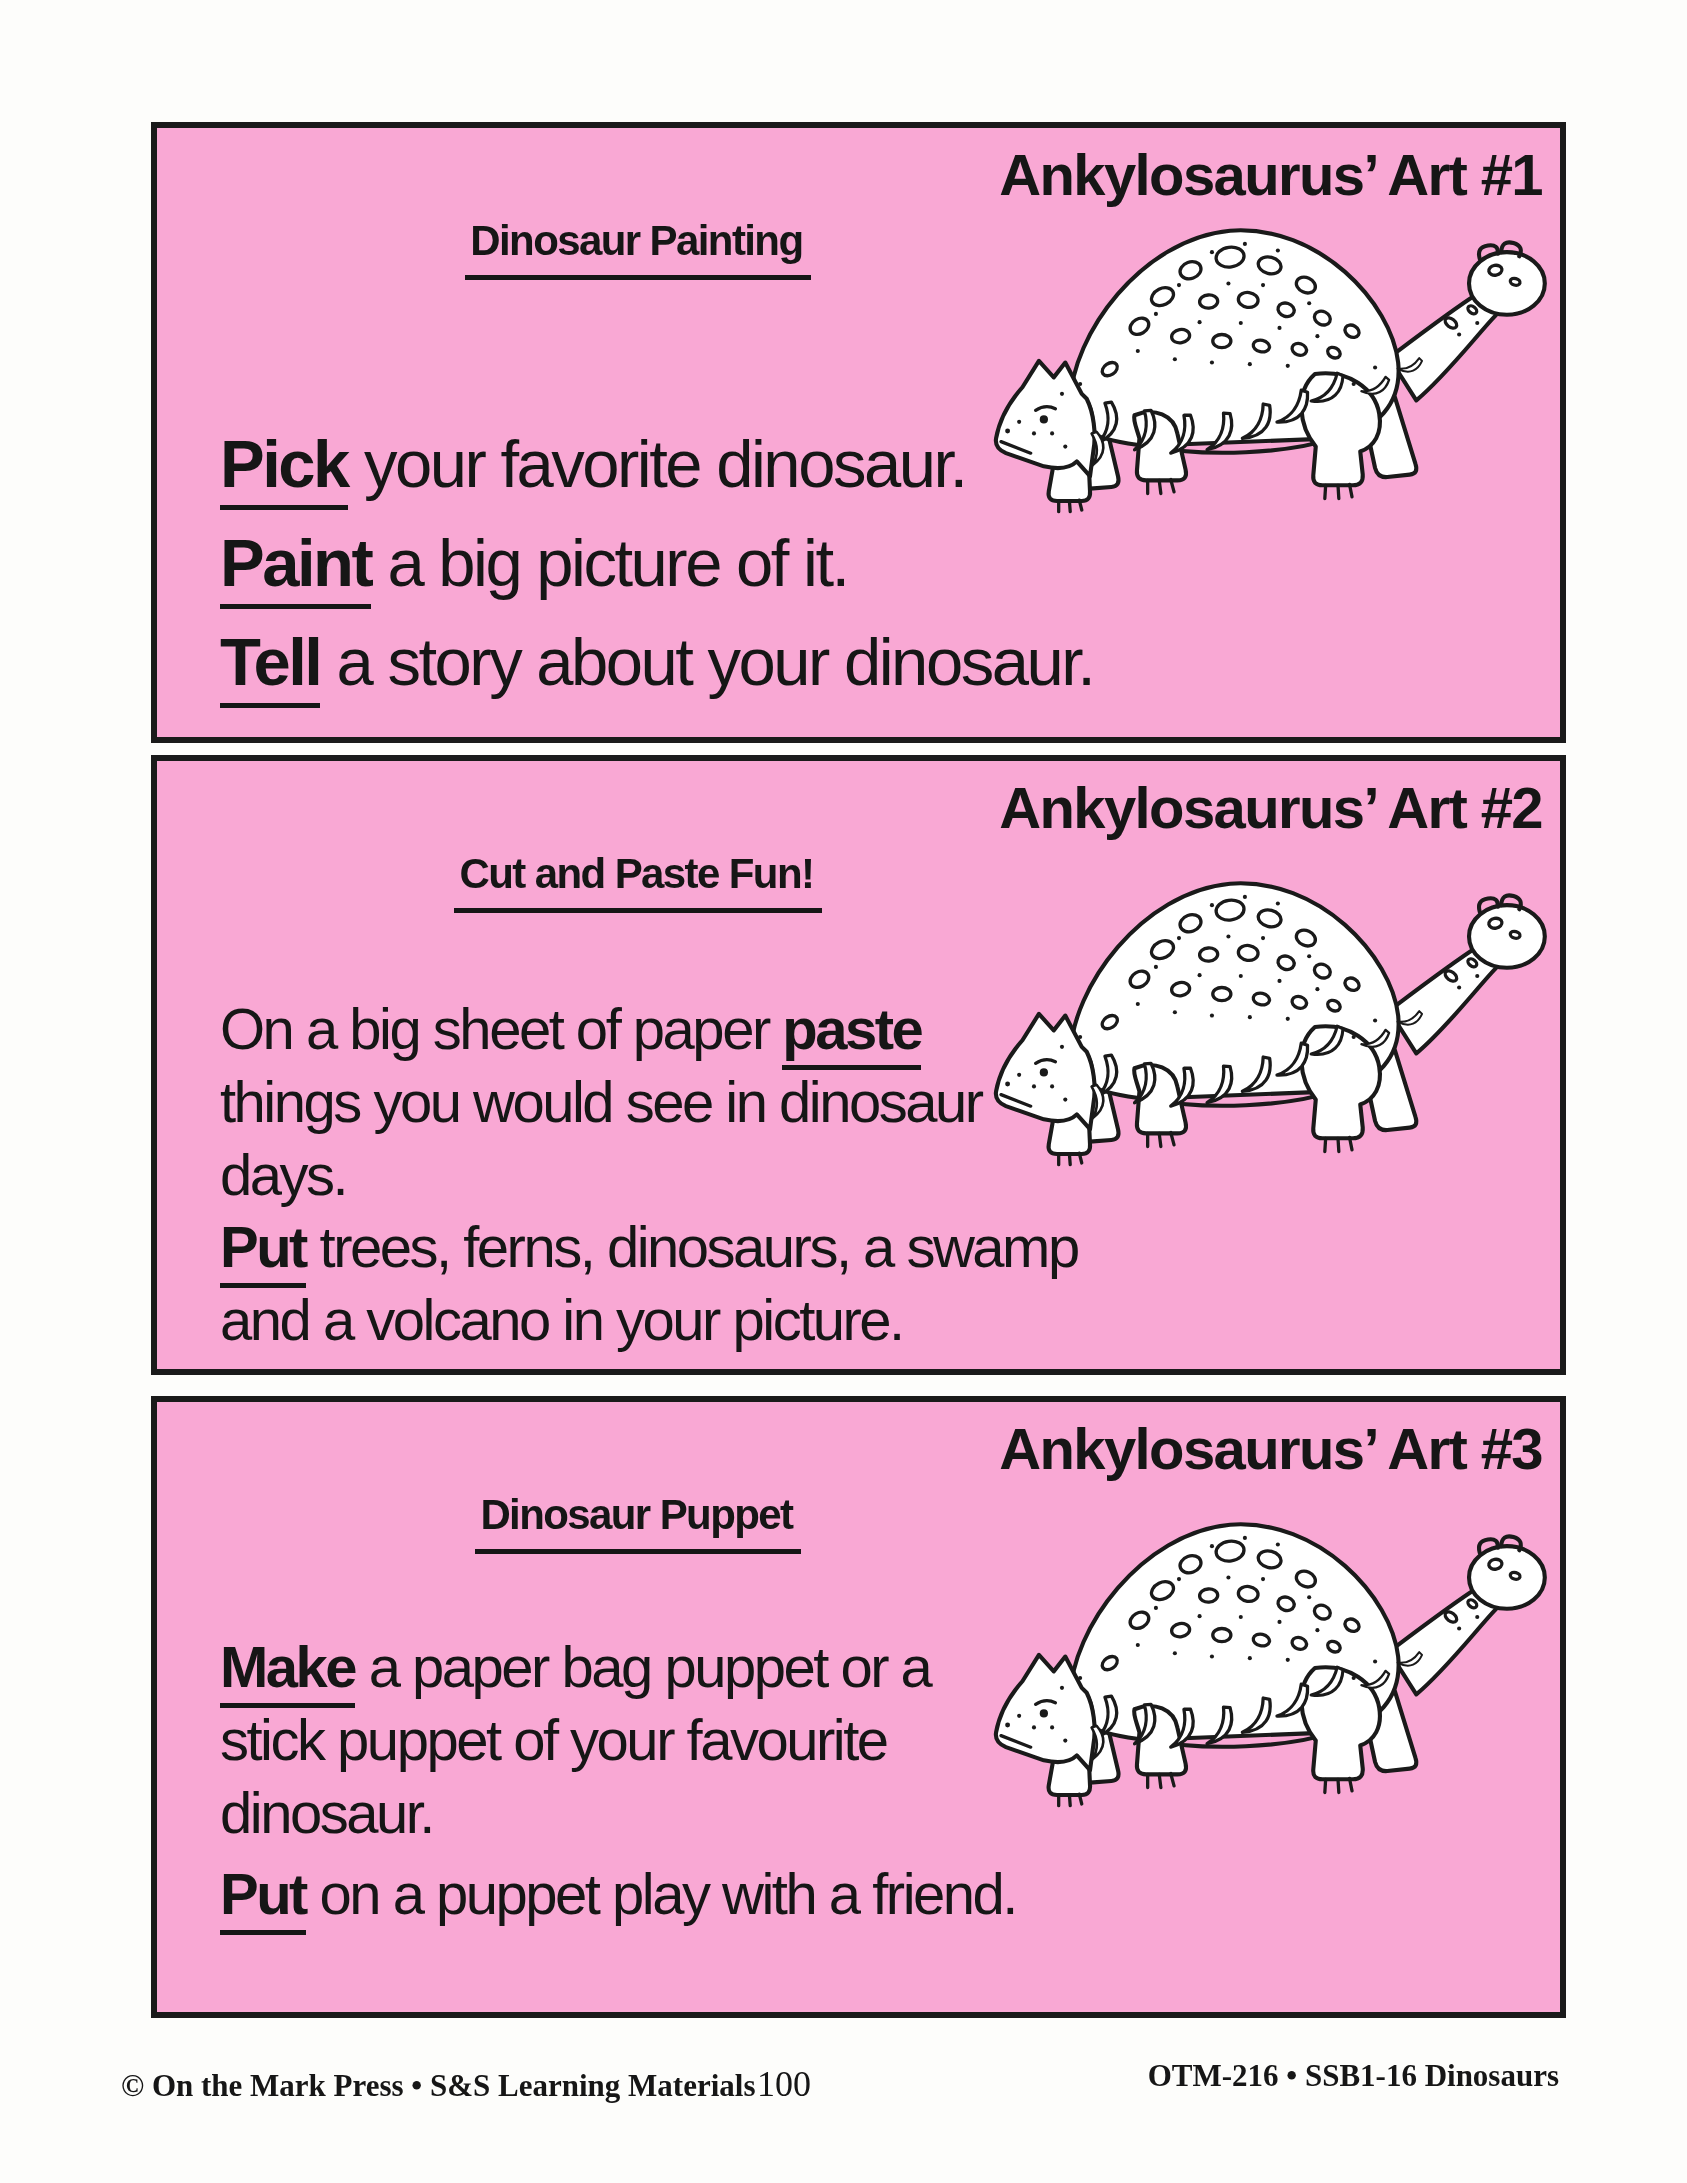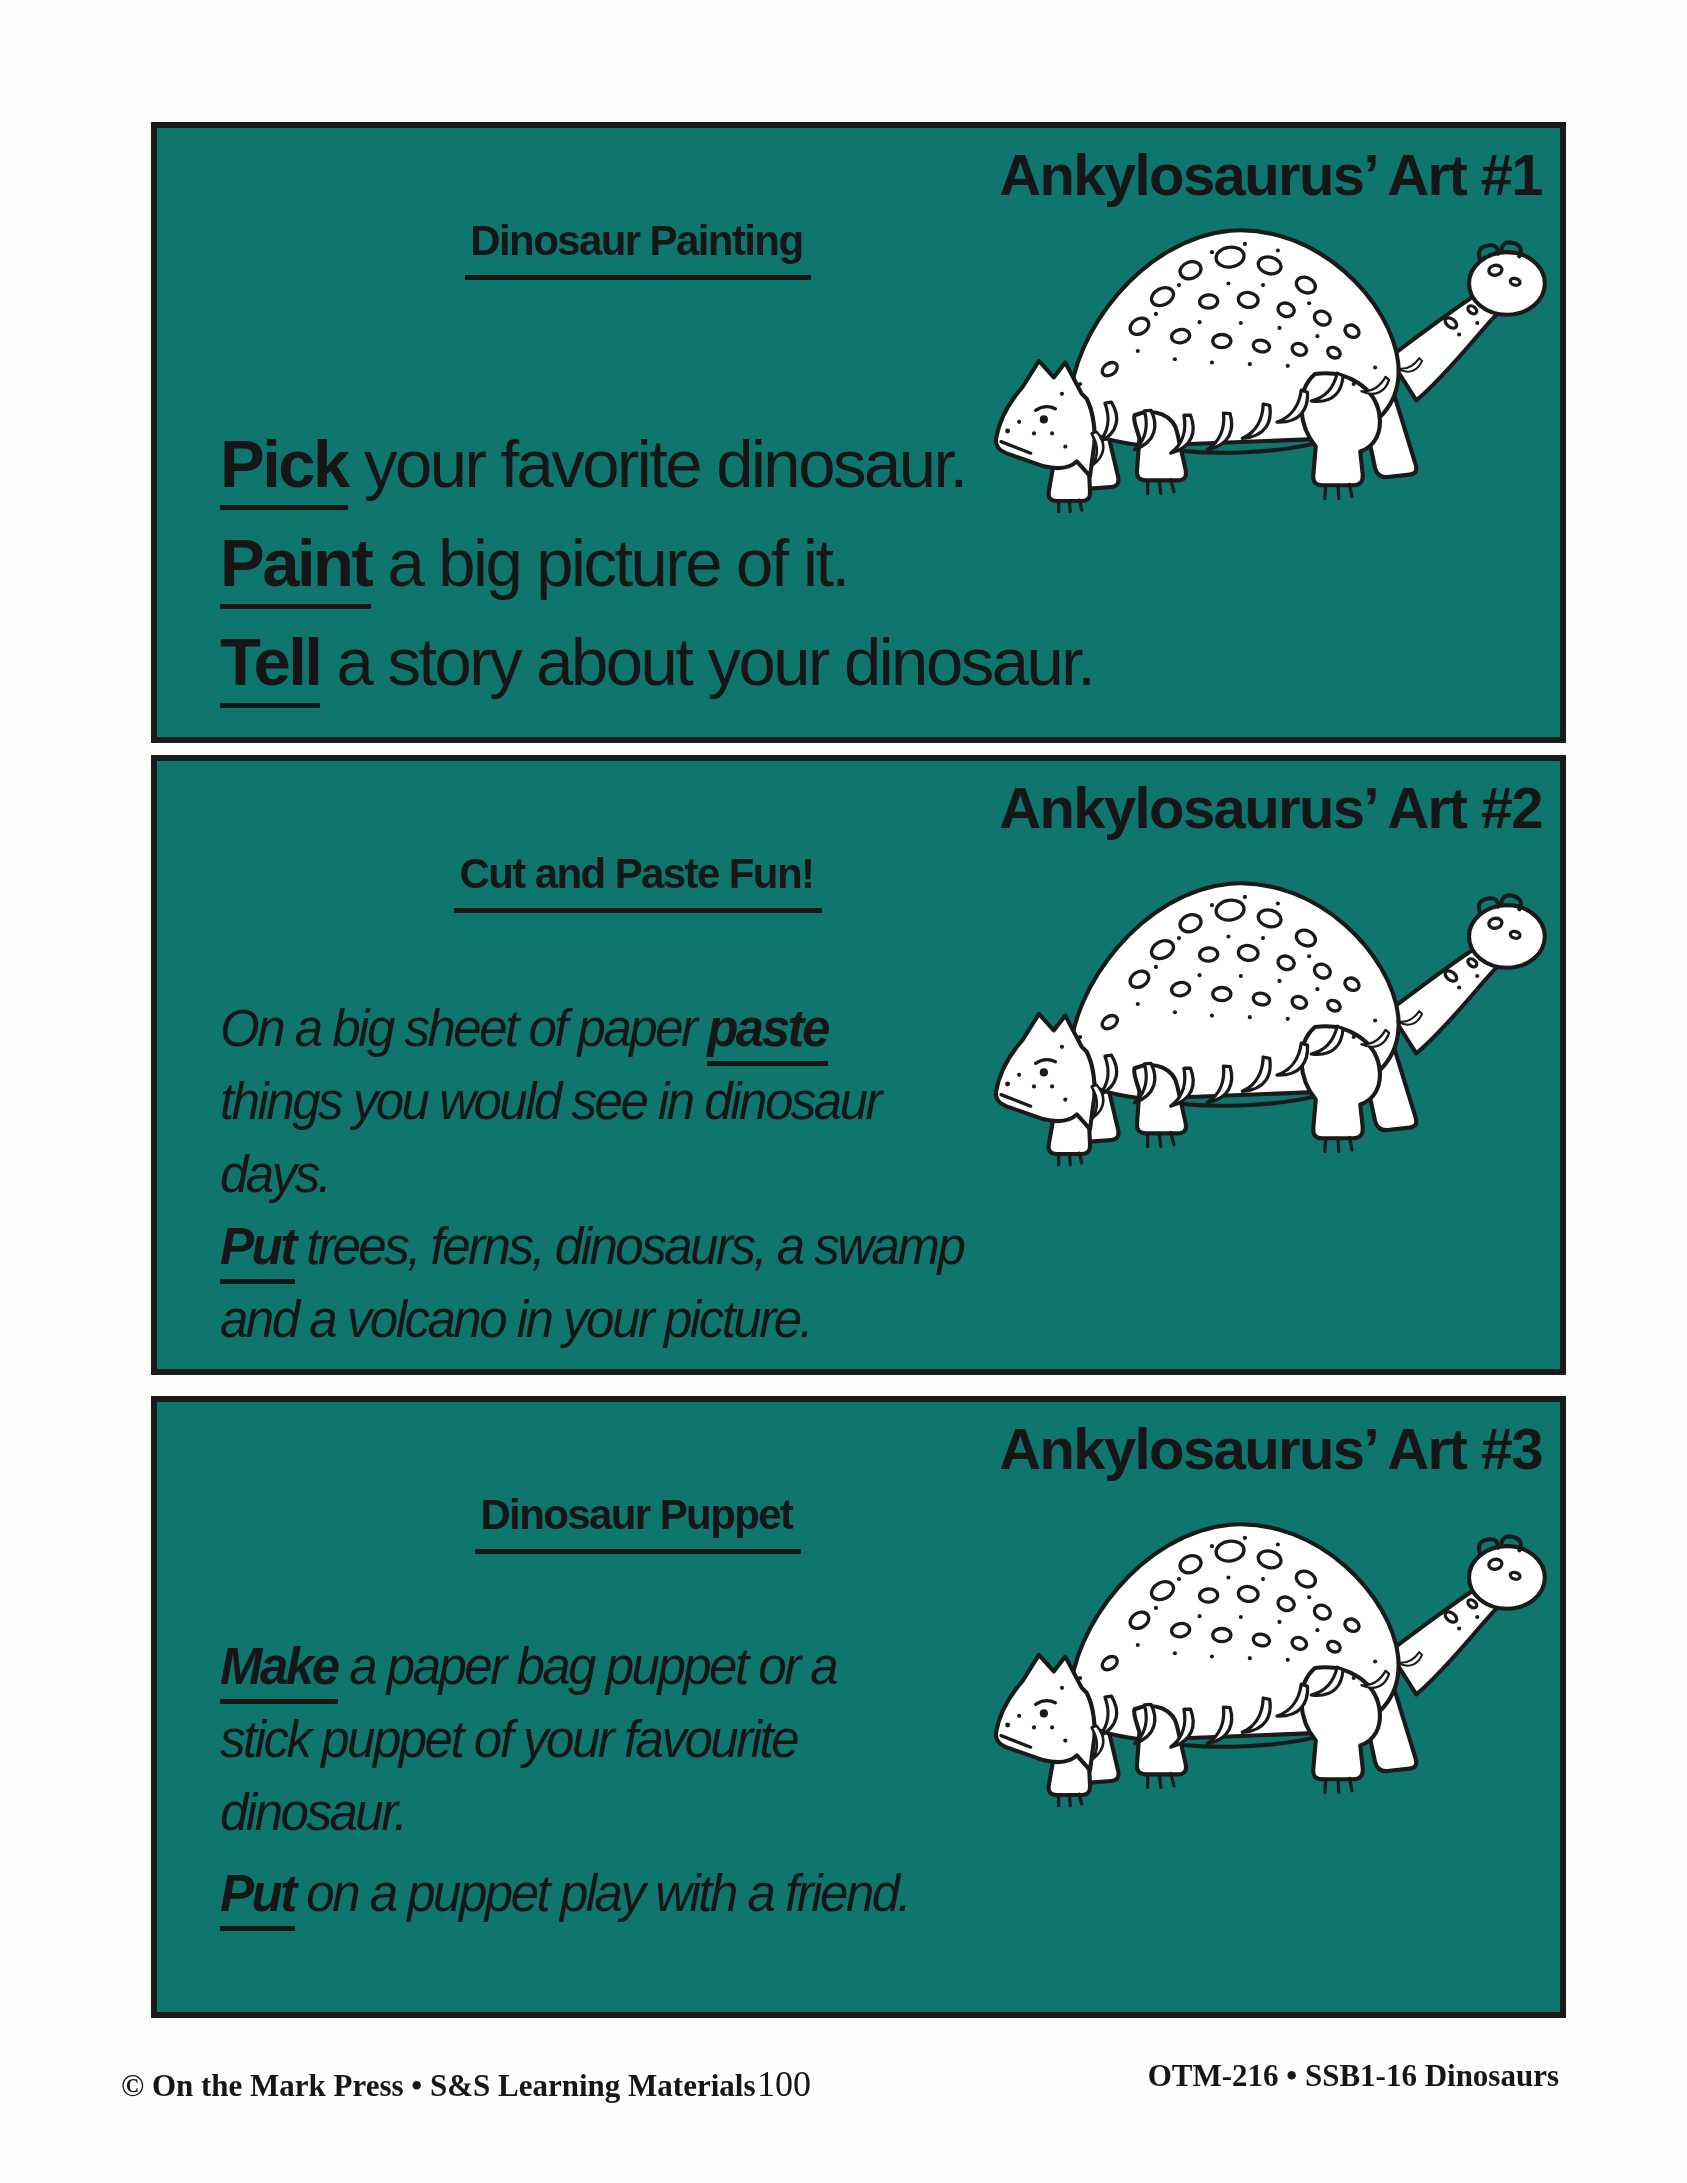--- a/index.html
+++ b/index.html
@@ -4,41 +4,41 @@
 <style>
   html,body{margin:0;padding:0;background:#e8e8e6;}
   .page{
     position:relative;width:1687px;height:2183px;
     background:#fdfdfb;overflow:hidden;
     font-family:"Liberation Sans","DejaVu Sans",sans-serif;
     color:#161616;
   }
   .card{
     position:absolute;left:151px;width:1415px;
-    border:6.6px solid #1a1a1a;background:#0f766e;box-sizing:border-box;
+    border:6.6px solid #1a1a1a;background:#f9a8d4;box-sizing:border-box;
   }
   .card1{top:122px;height:621px;}
   .card2{top:755px;height:620px;}
   .card3{top:1396px;height:622px;}
   .card-header{
     position:absolute;top:13px;right:18px;
     font-weight:bold;font-size:58px;letter-spacing:-1.6px;white-space:nowrap;
   }
   .card-title{
     position:absolute;top:89px;left:69px;width:824px;text-align:center;white-space:nowrap;
   }
   .card-title .title-text{
     display:inline-block;font-weight:bold;font-size:42px;letter-spacing:-1.6px;
     border-bottom:5.8px solid #161616;padding:0 8.2px 10px 5px;
   }
   .bodyline{
     position:absolute;left:63px;font-size:67px;letter-spacing:-2.5px;
     white-space:nowrap;line-height:1;
   }
-  .para{position:absolute;left:63px;font-size:51px;letter-spacing:-2.5px;white-space:nowrap;font-style:italic;}
+  .para{position:absolute;left:63px;font-size:58px;letter-spacing:-2.5px;white-space:nowrap;}
   .para .row{line-height:73px;}
   .lead{
     font-weight:bold;
     border-bottom:5px solid #161616;padding-bottom:4.1px;
   }
   
   .c1-l1{top:235px;} .c1-l2{top:334px;} .c1-l3{top:433px;}
   .c2-p1{top:231px;} .c2-p2{top:449px;}
   .c3-p1{top:228px;} .c3-p2{top:455px;}
   .dino{position:absolute;left:816px;width:585px;height:330px;}

